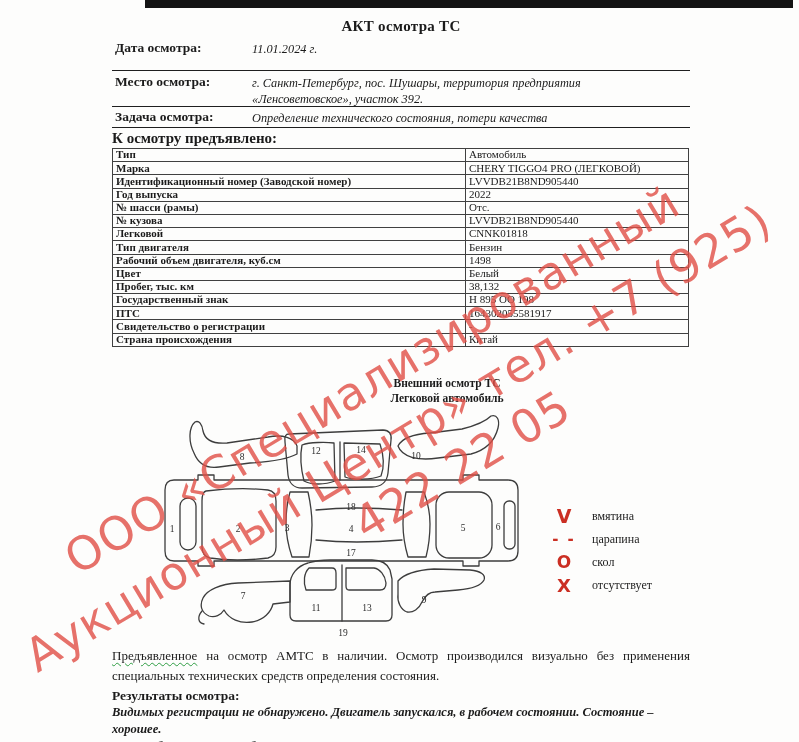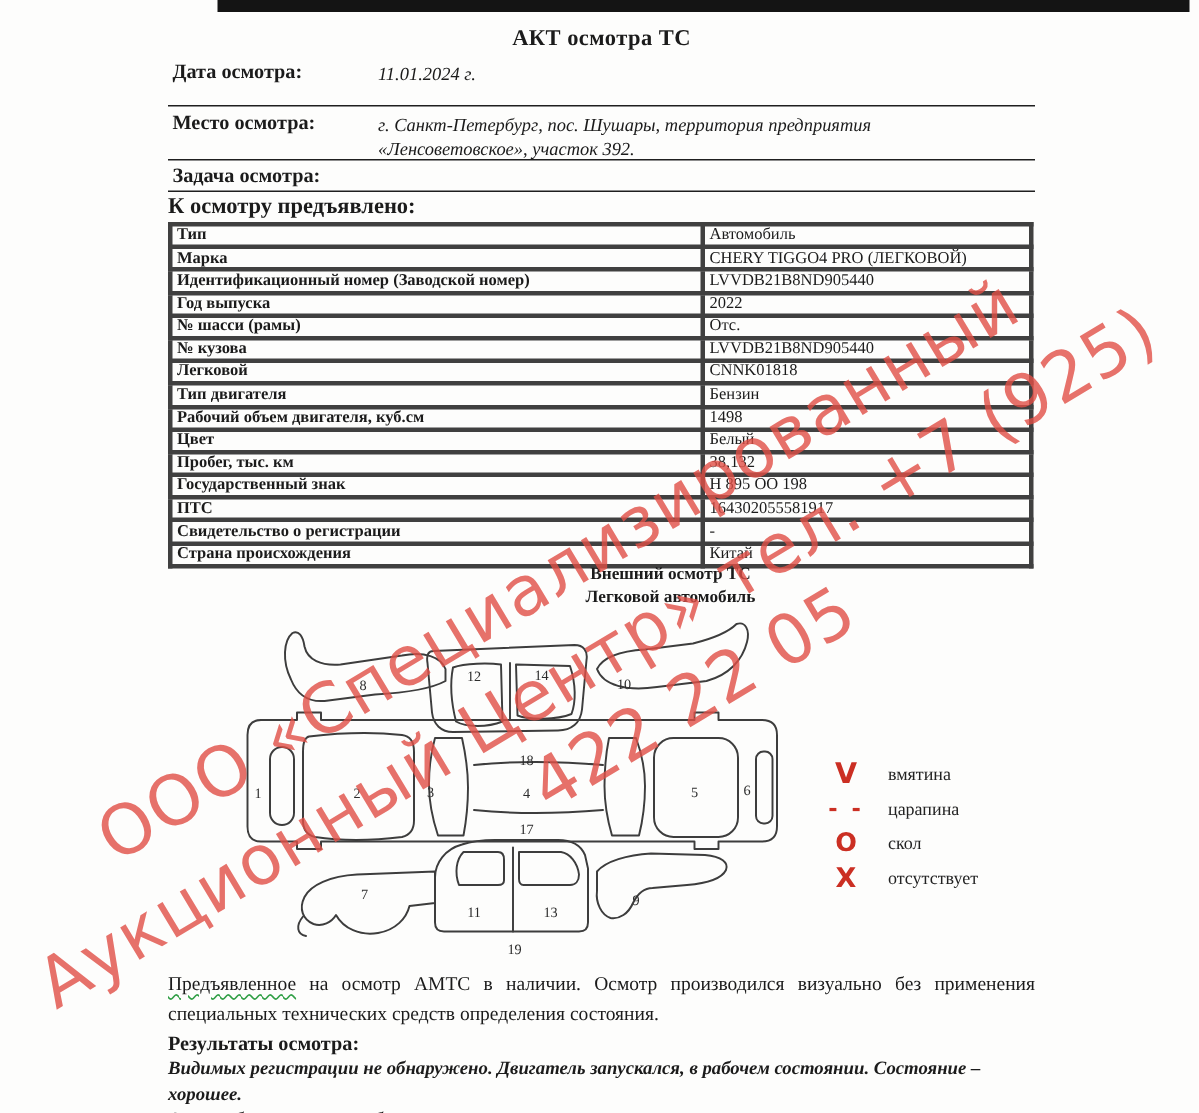--- a/index.html
+++ b/index.html
@@ -11,21 +11,21 @@
              font-size:15px;font-weight:bold;letter-spacing:.3px;}
   
   .hrow{position:absolute;left:112px;width:578px;}
   .hlabel{position:absolute;left:3px;top:0;font-size:13.5px;font-weight:bold;}
   .hvalue{position:absolute;left:140px;top:2px;width:420px;font-size:12.3px;font-style:italic;line-height:1.28;}
   .hline{position:absolute;left:112px;width:578px;border-top:1.6px solid #1f1f1f;}
   .section-title{position:absolute;left:112px;top:130px;font-size:15px;font-weight:bold;}
   
   table.veh{position:absolute;left:112px;top:148px;width:577px;border-collapse:collapse;
             font-size:11px;table-layout:fixed;}
-  table.veh td{border:3px solid #404040;height:12.2px;padding:0 16px 0 3px;line-height:1.05;
+  table.veh td{border:1px solid #404040;height:12.2px;padding:0 16px 0 3px;line-height:1.05;
                white-space:nowrap;overflow:hidden;}
   table.veh td.lbl{width:333px;font-weight:bold;}
   
   .mark-red{text-decoration-style:wavy;text-decoration-color:#d63a2c;
             text-decoration-thickness:1px;text-underline-offset:2px;}
   .mark-green{text-decoration:underline;text-decoration-style:wavy;text-decoration-color:#2f9e44;
               text-decoration-thickness:1px;text-underline-offset:2px;}
   
   .fig-title{position:absolute;width:200px;text-align:center;font-size:11.5px;font-weight:bold;}
   .car-svg{position:absolute;left:140px;top:413px;width:400px;height:228px;}
@@ -69,20 +69,21 @@
   <div class="hline" style="top:70px;"></div>
 
   <div class="hrow" style="top:74px;height:34px;">
     <span class="hlabel">Место осмотра:</span>
     <span class="hvalue" style="width:412px;"><span>г. Санкт-Петербург,  пос. </span><span class="mark-red">Шушары</span><span>, территория предприятия «</span><span class="mark-red">Ленсоветовское</span><span>», участок 392.</span></span>
   </div>
   <div class="hline" style="top:106px;"></div>
 
   <div class="hrow" style="top:109px;height:18px;">
     <span class="hlabel">Задача осмотра:</span>
+    <span class="hvalue"><span>Определение  технического состояния, потери качества</span></span>
   </div>
   <div class="hline" style="top:127px;"></div>
 
   <div class="section-title">К осмотру предъявлено:</div>
 
   <table class="veh">
     <tbody id="veh-body">
         <tr>
           <td class="lbl"><span>Тип</span></td>
           <td><span>Автомобиль</span></td>

